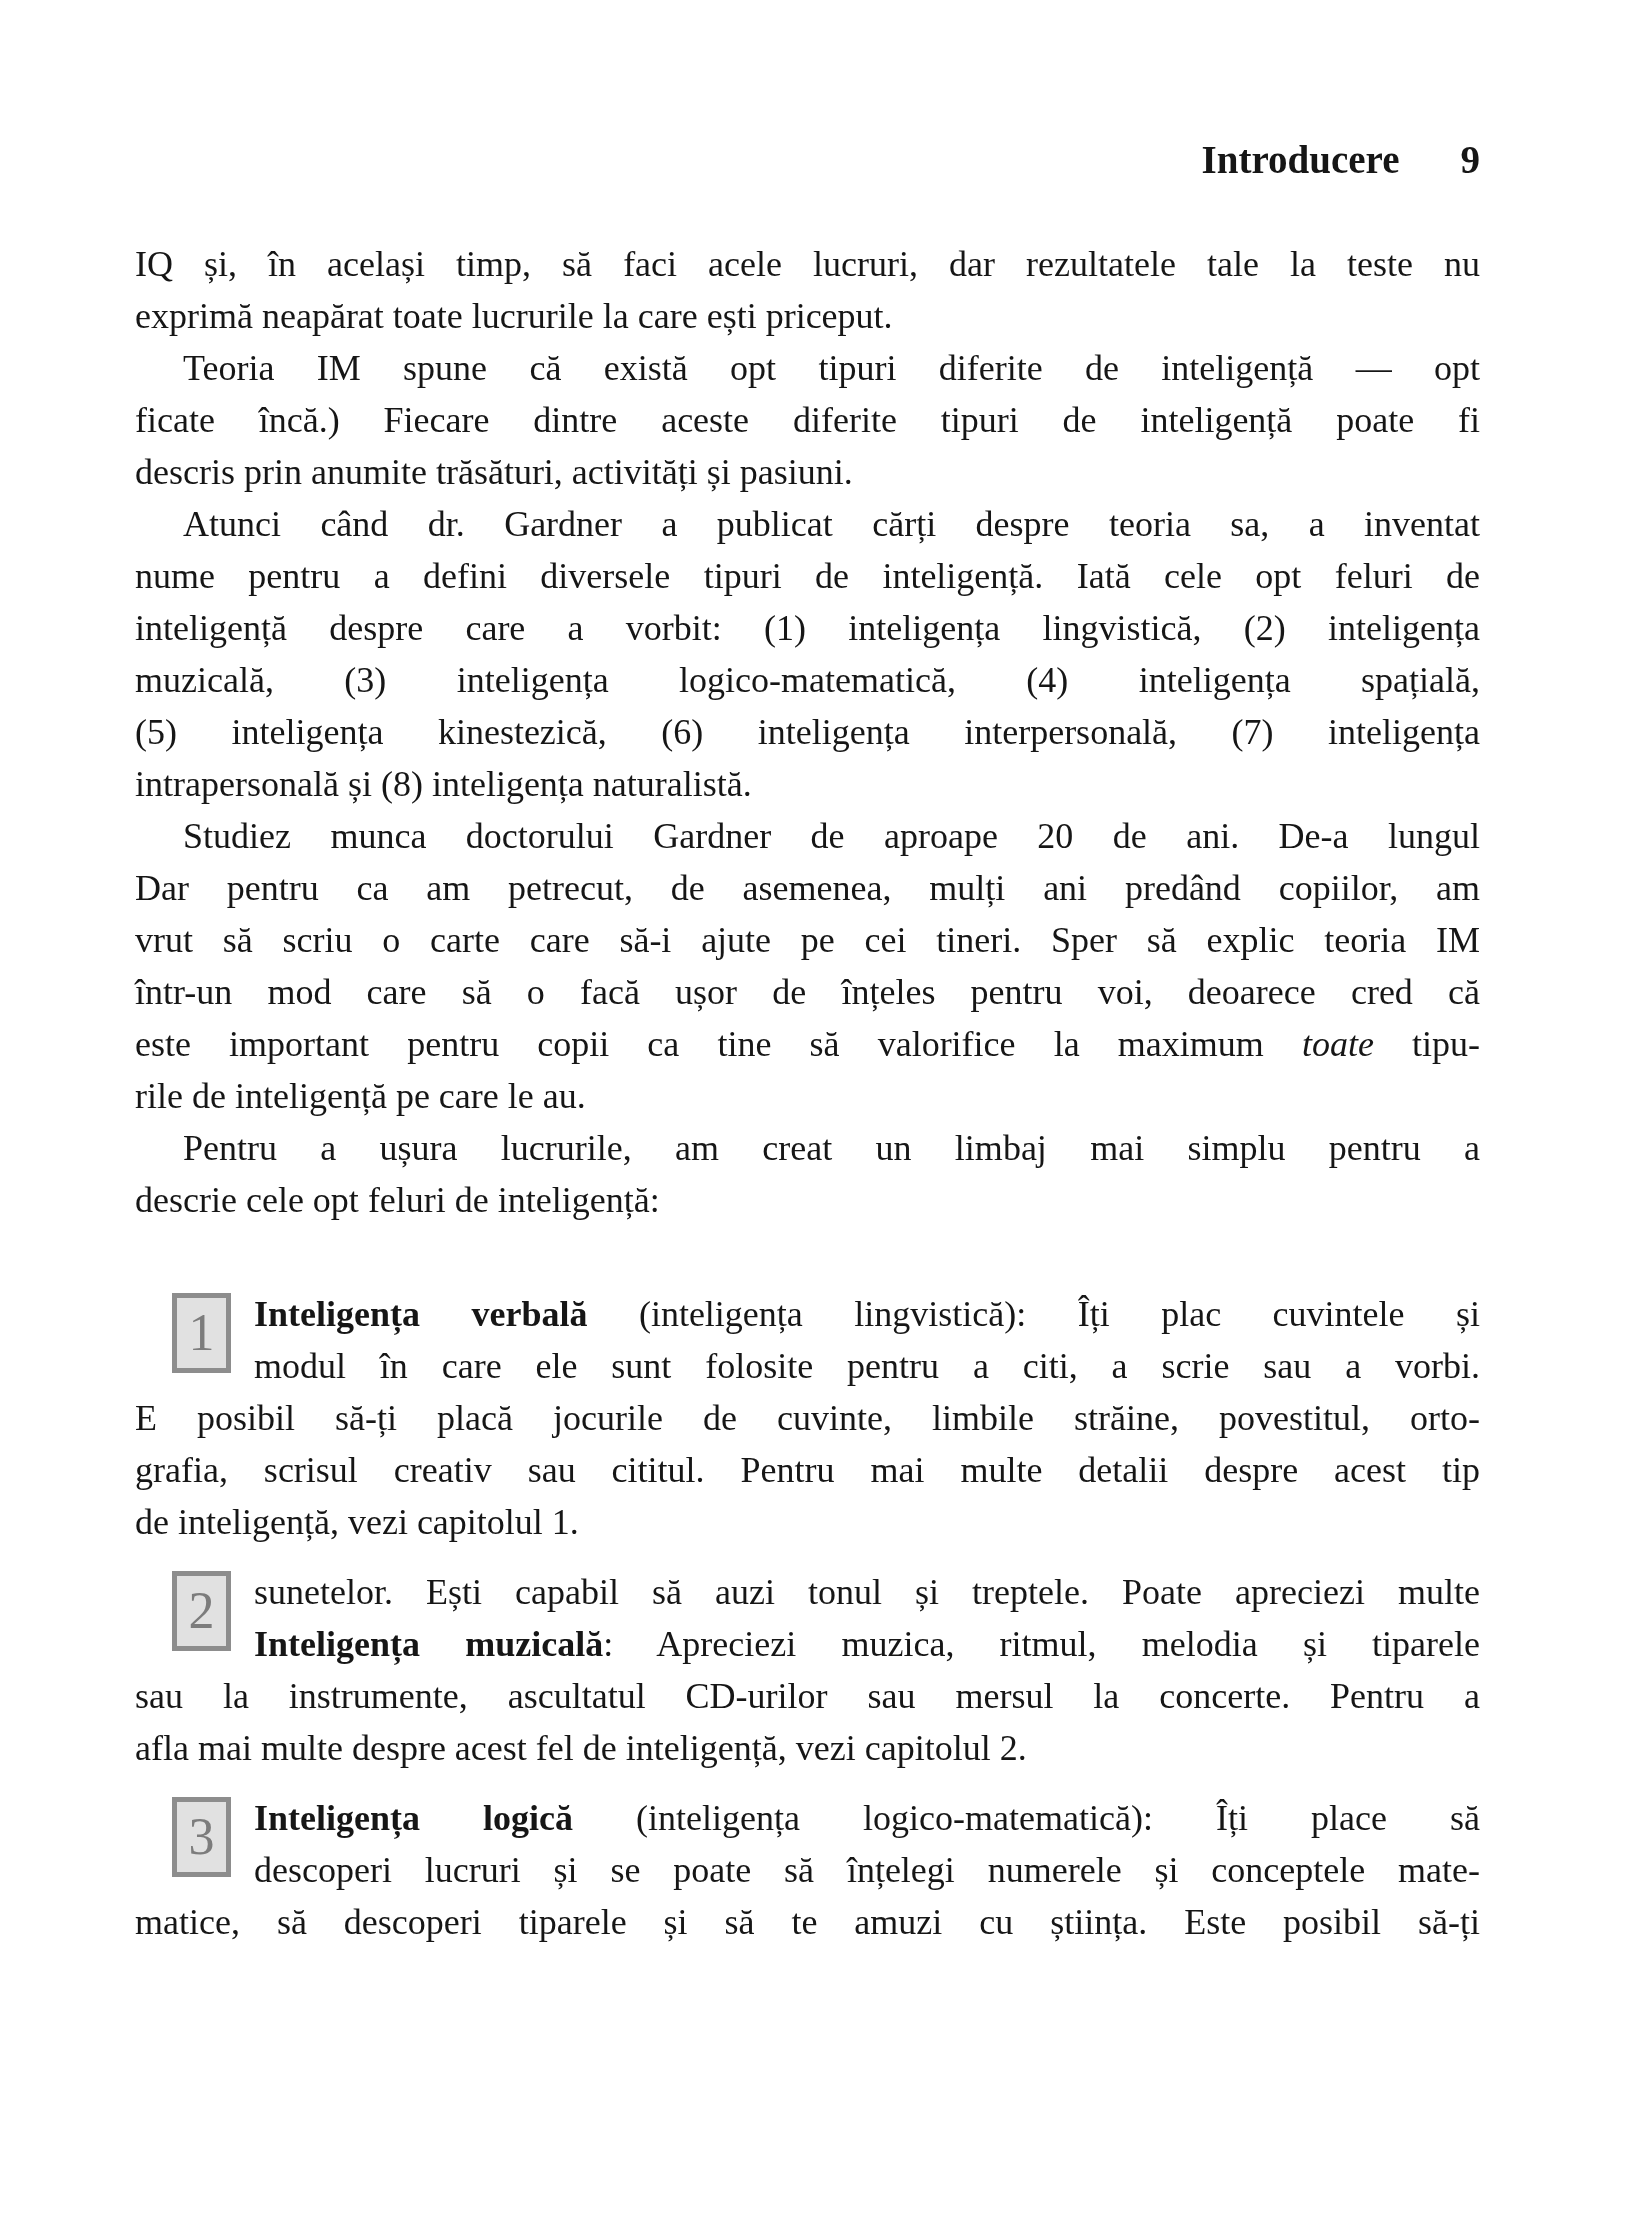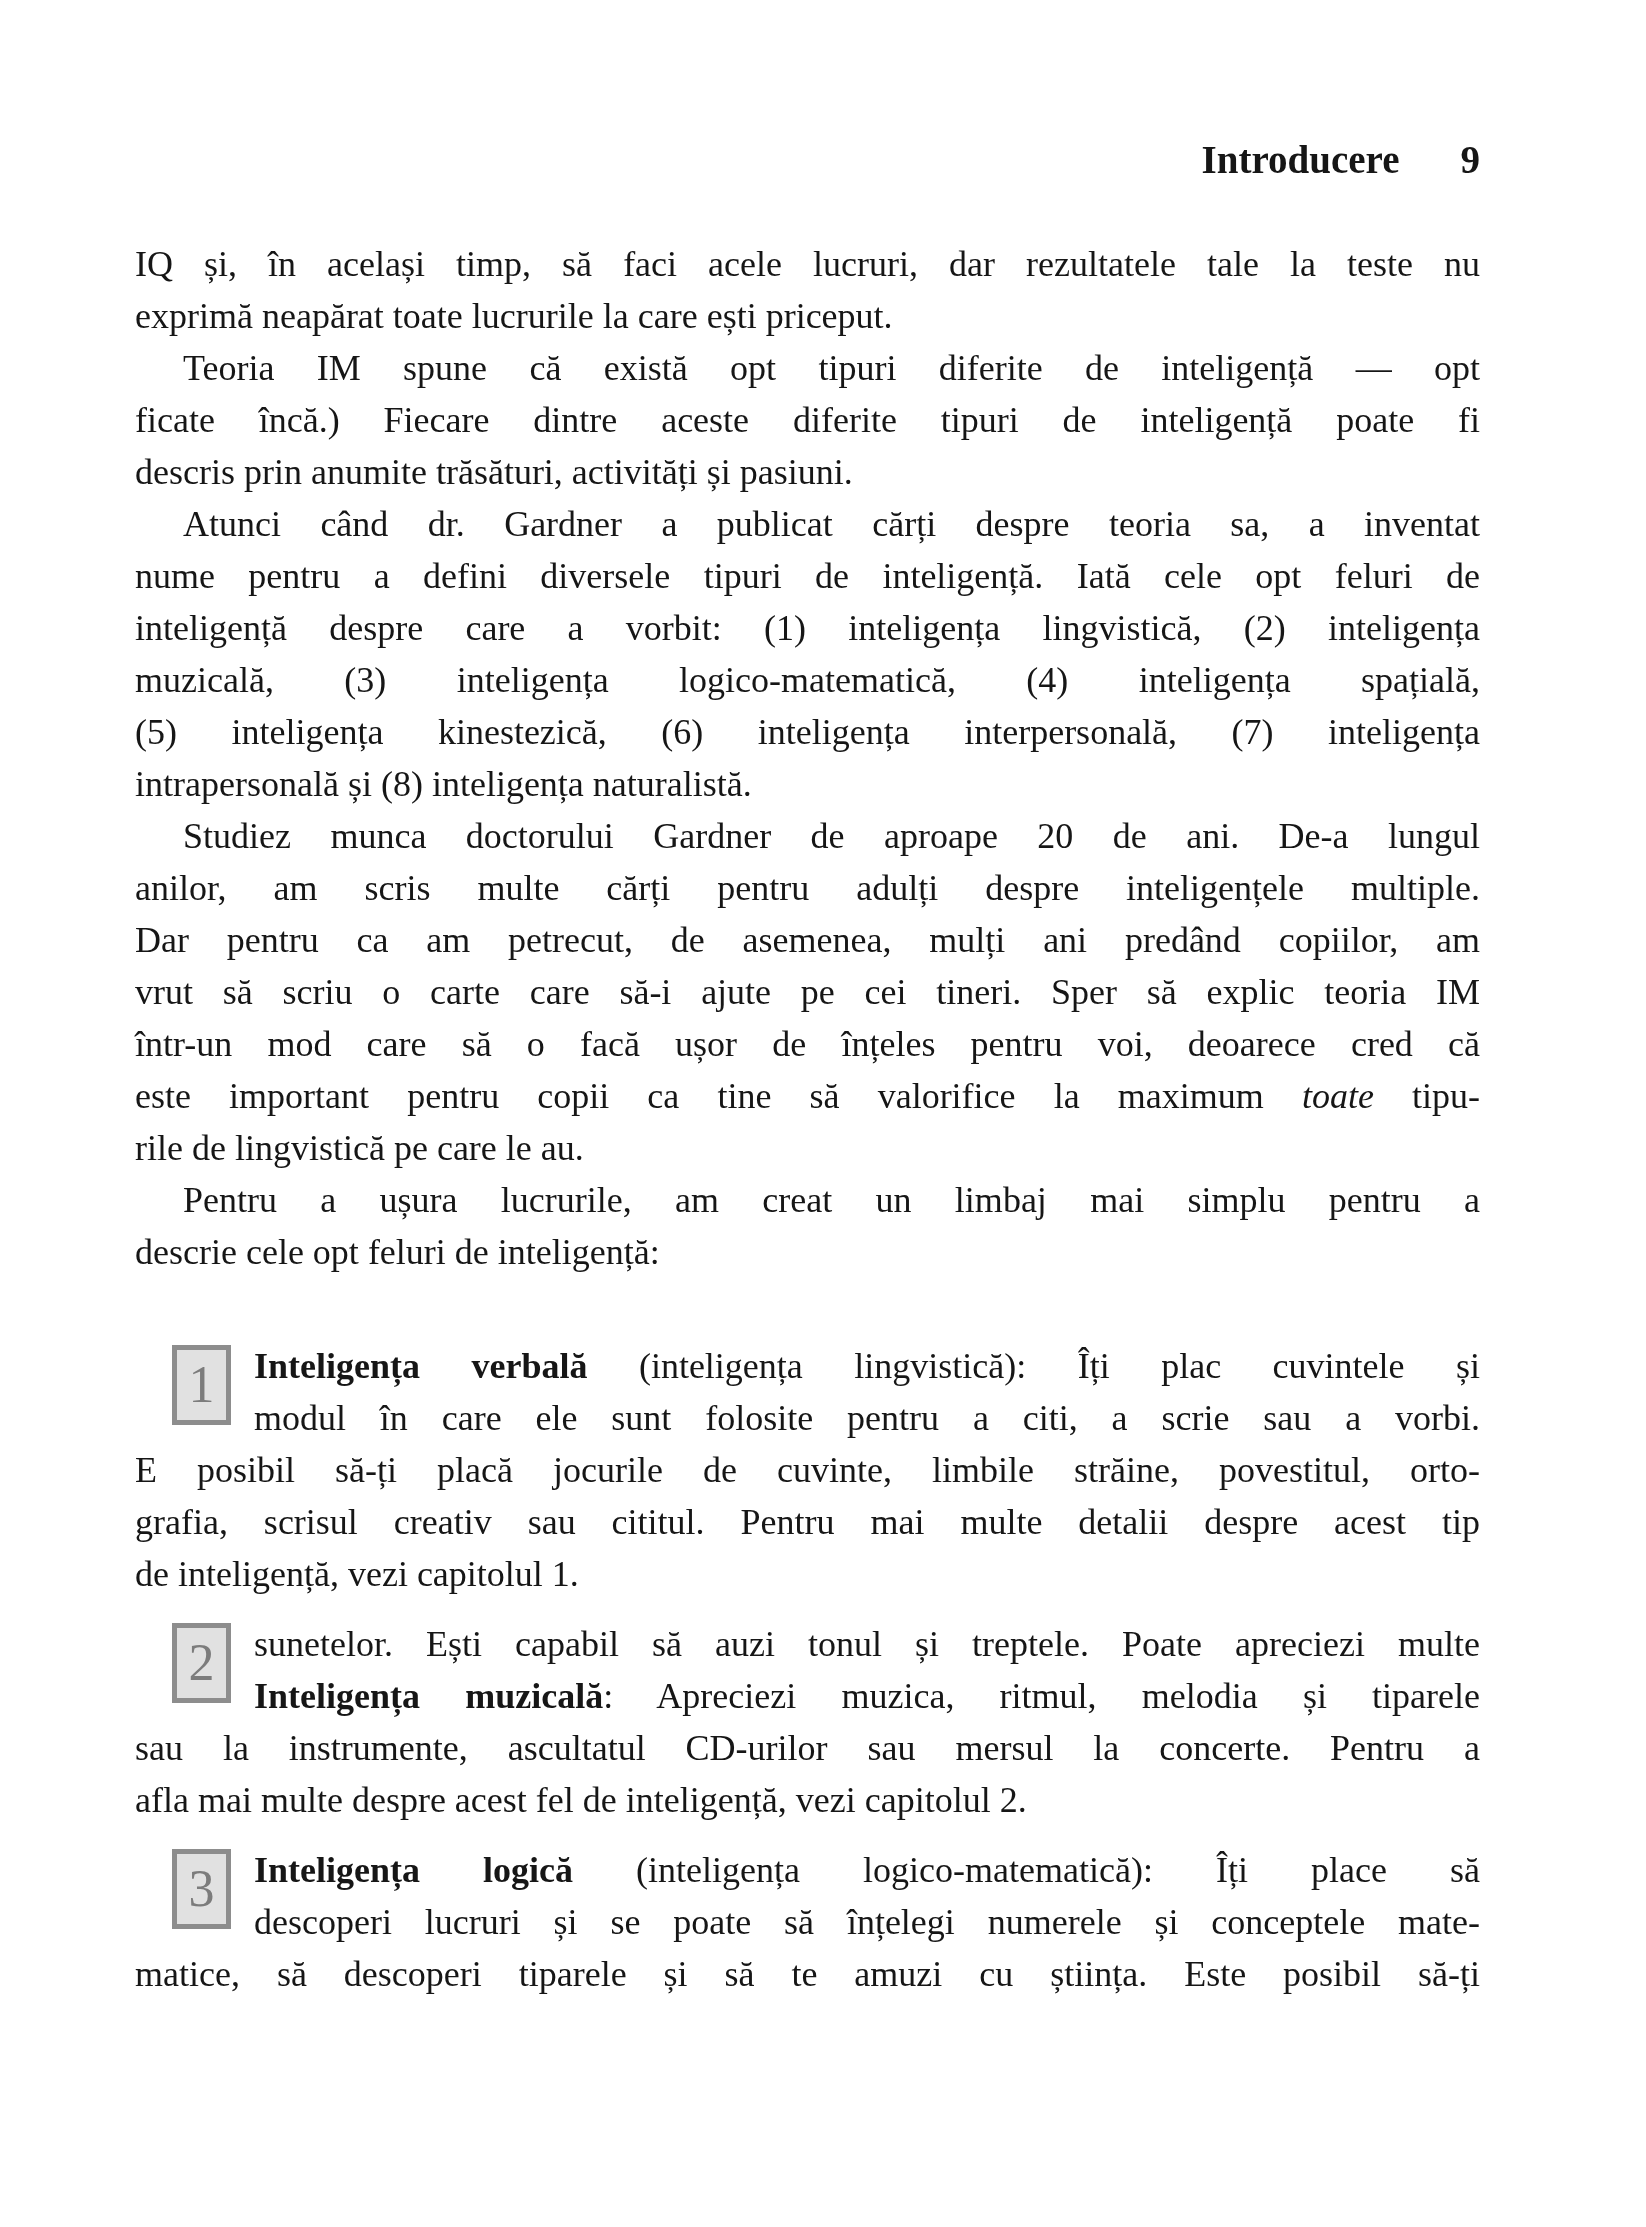--- a/index.html
+++ b/index.html
@@ -83,26 +83,25 @@
       <div class="para">
         <div class="line indent"><span>Atunci când dr. Gardner a publicat cărți despre teoria sa, a inventat</span></div>
         <div class="line"><span>nume pentru a defini diversele tipuri de inteligență. Iată cele opt feluri de</span></div>
         <div class="line"><span>inteligență despre care a vorbit: (1) inteligența lingvistică, (2) inteligența</span></div>
         <div class="line"><span>muzicală, (3) inteligența logico-matematică, (4) inteligența spațială,</span></div>
         <div class="line"><span>(5) inteligența kinestezică, (6) inteligența interpersonală, (7) inteligența</span></div>
         <div class="line last"><span>intrapersonală și (8) inteligența naturalistă.</span></div>
       </div>
       <div class="para">
         <div class="line indent"><span>Studiez munca doctorului Gardner de aproape 20 de ani. De-a lungul</span></div>
-        <div class="line"><span>anilor, am scris multe cărți pentru adulți despre inteligențele multiple.</span></div>
         <div class="line"><span>Dar pentru ca am petrecut, de asemenea, mulți ani predând copiilor, am</span></div>
         <div class="line"><span>vrut să scriu o carte care să-i ajute pe cei tineri. Sper să explic teoria IM</span></div>
         <div class="line"><span>într-un mod care să o facă ușor de înțeles pentru voi, deoarece cred că</span></div>
         <div class="line"><span>este important pentru copii ca tine să valorifice la maximum </span><i>toate</i><span> tipu-</span></div>
-        <div class="line last"><span>rile de lingvistică pe care le au.</span></div>
+        <div class="line last"><span>rile de inteligență pe care le au.</span></div>
       </div>
       <div class="para">
         <div class="line indent"><span>Pentru a ușura lucrurile, am creat un limbaj mai simplu pentru a</span></div>
         <div class="line last"><span>descrie cele opt feluri de inteligență:</span></div>
       </div>
       <div class="num-block">
         <div class="num-box">
           <span>1</span>
         </div>
         <div class="line"><b>Inteligența verbală</b><span> (inteligența lingvistică): Îți plac cuvintele și</span></div>

